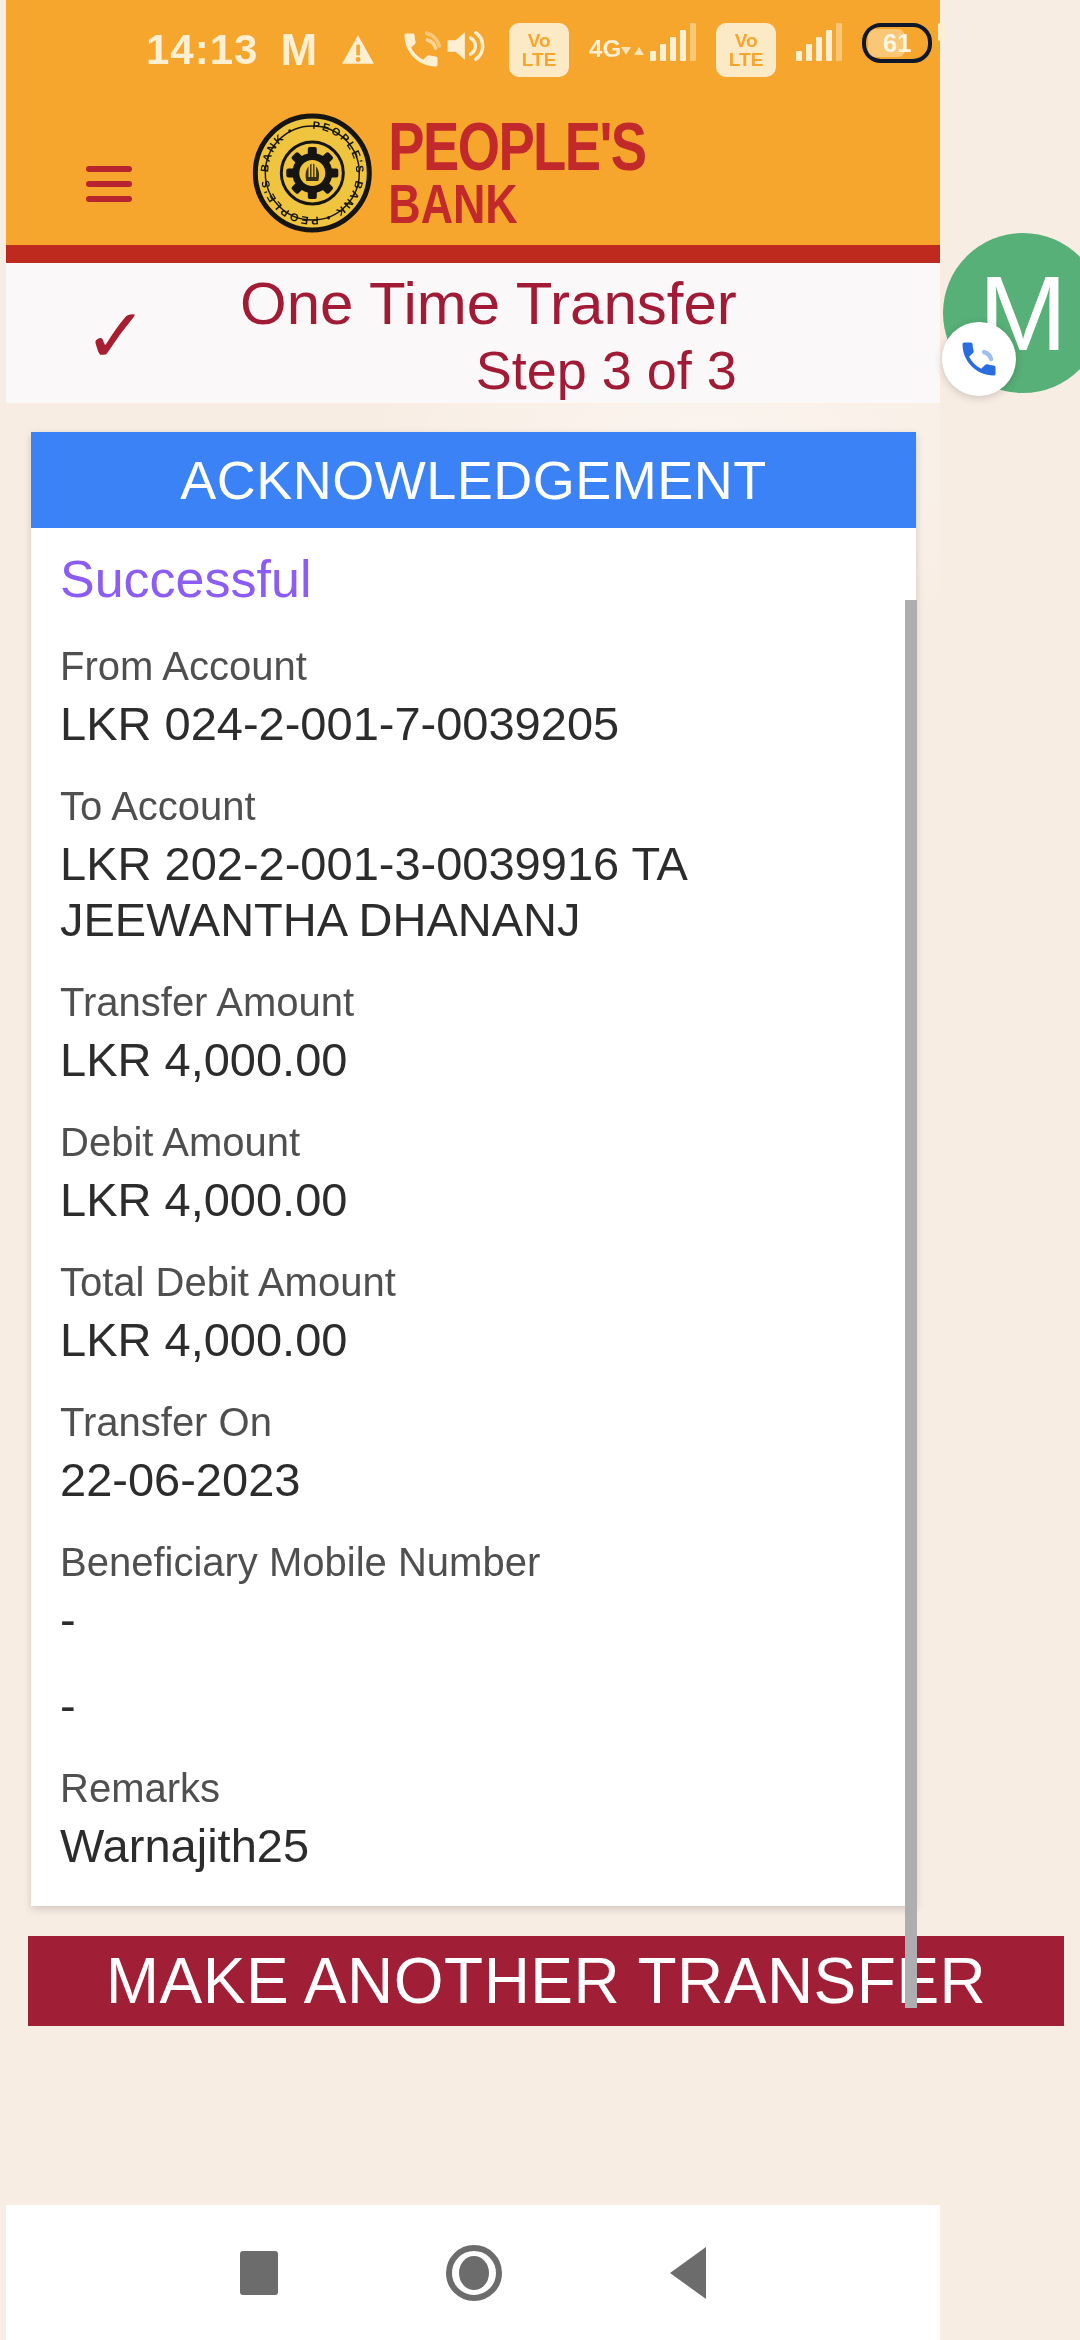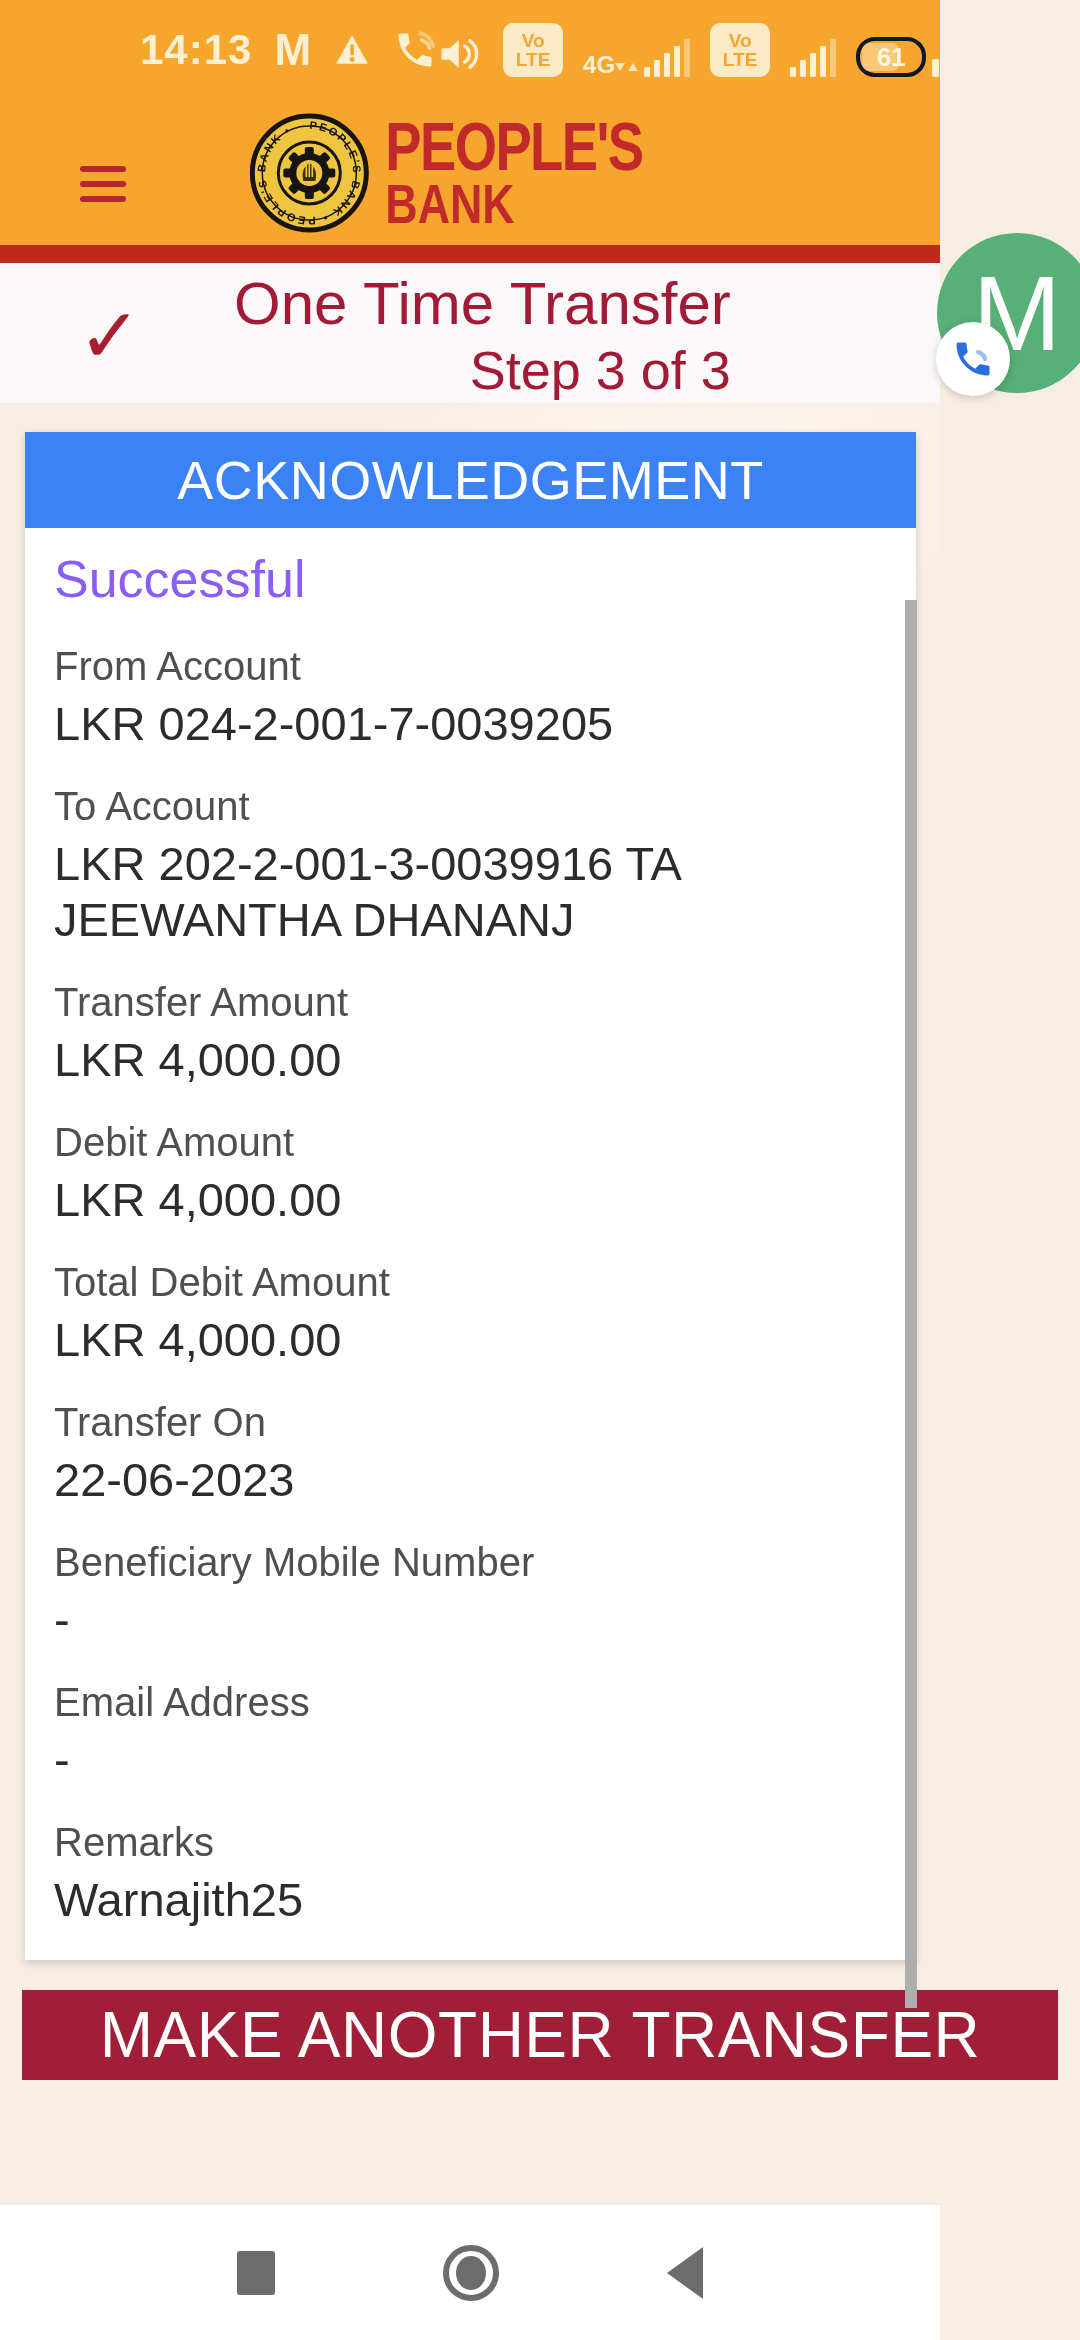--- a/index.html
+++ b/index.html
@@ -1,25 +1,25 @@
 <!DOCTYPE html>
 <html><head>
 <meta charset="utf-8">
 <style>
   * { margin:0; padding:0; box-sizing:border-box; }
   html,body { width:1080px; height:2340px; overflow:hidden; }
   body { font-family:"Liberation Sans", sans-serif; background:#F8EDE3; }
-  .phone { width:940px; height:2340px; display:flex; flex-direction:column; position:relative; }
+  .phone { width:940px; height:2340px; display:flex; flex-direction:column; position:relative;padding-left:6px; }
 
   
   .status-bar { height:100px; background:#F7A62D; display:flex; align-items:center; justify-content:space-between; padding:0 64px 0 140px; color:#FCEFD2; }
   .sb-left { display:flex; align-items:center; gap:22px; }
   .sb-time { font-size:42px; font-weight:700; letter-spacing:1px; }
   .sb-gmail { font-size:44px; font-weight:600; }
-  .sb-right { display:flex; align-items:flex-end; gap:20px; }
+  .sb-right { display:flex; align-items:flex-start; gap:20px; }
   .volte-badge { width:60px; height:54px; background:rgba(252,239,210,.92); border-radius:10px; display:flex; flex-direction:column; align-items:center; justify-content:center; line-height:1; }
   .volte-badge span { color:#F7A62D; font-weight:700; font-size:19px; }
   .net-group { display:flex; align-items:flex-end; gap:6px; }
   .net-col { display:flex; flex-direction:row; align-items:center; line-height:1; }
   .net-4g { font-size:24px; font-weight:700; }
   .net-arrows { display:flex; gap:3px; margin-top:3px; }
   .arr-up { width:0;height:0;border-left:5px solid transparent;border-right:5px solid transparent;border-bottom:8px solid #FCEFD2;opacity:.85; }
   .arr-dn { width:0;height:0;border-left:5px solid transparent;border-right:5px solid transparent;border-top:8px solid #FCEFD2;opacity:.85; }
   .bars { display:flex; align-items:flex-end; gap:4px; }
   .bars i { display:block; width:6px; background:#FCEFD2; border-radius:1px; }
@@ -231,21 +231,20 @@
               <div class="field-label">Transfer On</div>
               <div class="field-value">22-06-2023</div>
             </div>
 
             <div class="field">
               <div class="field-label">Beneficiary Mobile Number</div>
               <div class="field-value">-</div>
             </div>
 
             <div class="field">
-              <div class="field-label">Email Address</div>
               <div class="field-value">-</div>
             </div>
 
             <div class="field">
               <div class="field-label">Remarks</div>
               <div class="field-value">Warnajith25</div>
             </div>
           </div>
       </div>
     </div>

